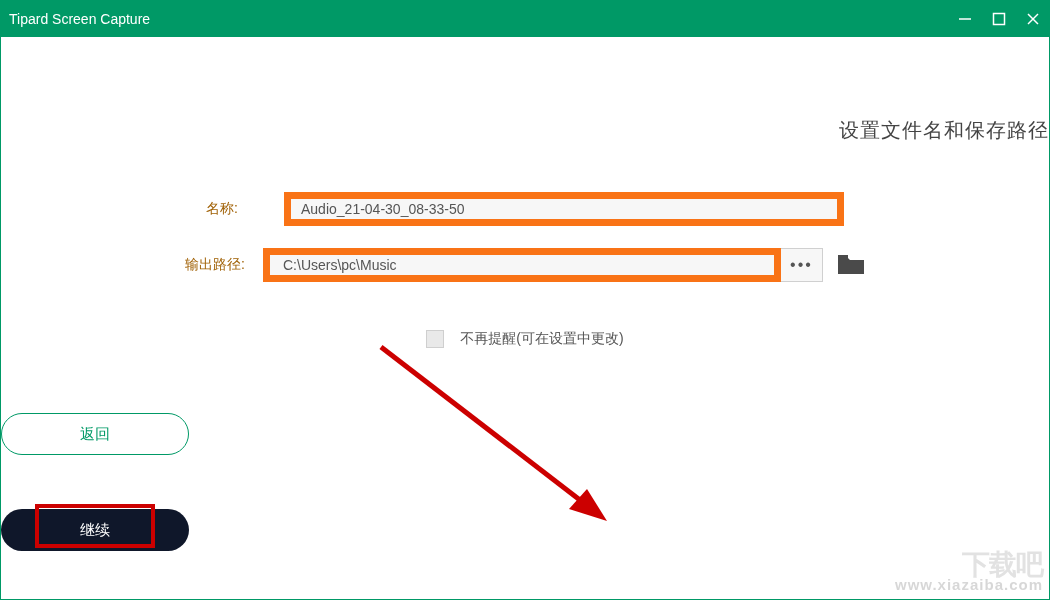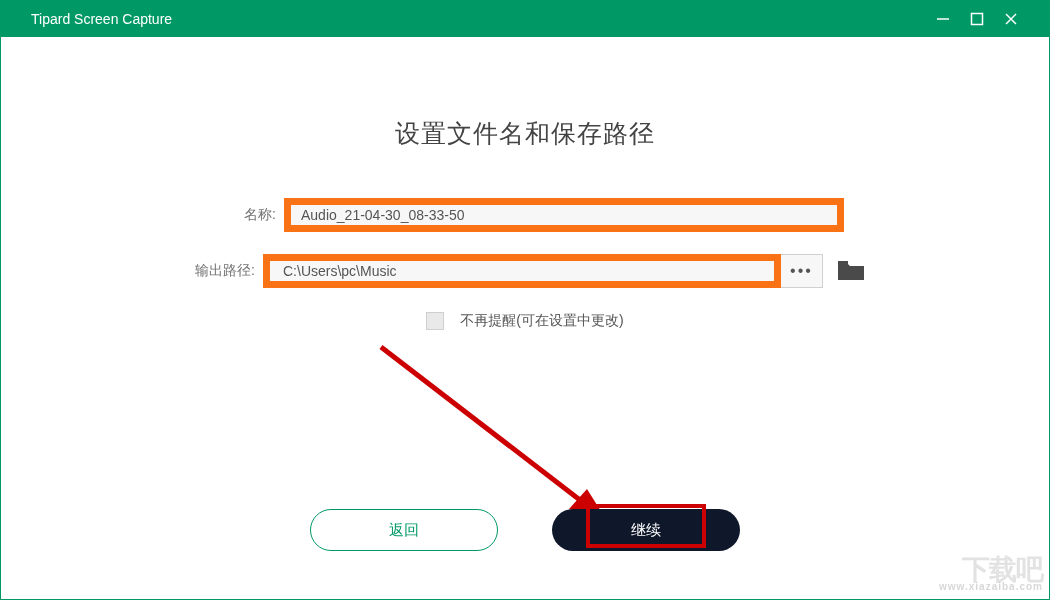--- a/index.html
+++ b/index.html
@@ -17,49 +17,50 @@
       background: #ffffff;
       border: 1px solid #009966;
       position: relative;
     }
     .titlebar {
       height: 36px;
       background: #009966;
       color: #ffffff;
       display: flex;
       align-items: center;
-      padding: 0 30px;
+      padding: 0 8px;
       font-size: 14px;
     }
     .titlebar-title { flex: 1; }
     .titlebar-controls { display: flex; gap: 18px; align-items: center; }
     .ctrl { width: 16px; height: 16px; display:flex; align-items:center; justify-content:center; cursor:pointer; }
     .content {
       padding-top: 80px;
       text-align: center;
       position: relative;
       height: calc(100% - 36px);
     }
     .heading {
-      font-size: 25px;
+      font-size: 20px;
       color: #444;
       margin-bottom: 48px;
       letter-spacing: 1px;
+      text-align: right;
     }
     .row {
       display: flex;
       align-items: center;
       justify-content: center;
       margin-bottom: 22px;
     }
     .row-label {
       width: 70px;
-      text-align: right;
+      text-align: left;
       font-size: 14px;
-      color: #737373;
+      color: #a16207;
       margin-right: 8px;
     }
     .text-input {
       height: 34px;
       border: 7px solid #f97316;
       background: #f7f7f7;
       font-size: 14px;
       color: #555;
       padding: 0 10px;
       outline: none;
@@ -75,35 +76,35 @@
       cursor:pointer;
       font-size: 16px; color:#555; letter-spacing:2px;
     }
     .folder-icon {
       width: 28px; height: 22px;
       margin-left: 14px;
       cursor: pointer;
     }
     .checkbox-row {
       display:flex; align-items:flex-end; justify-content:center;
-      margin-top: 24px;
+      margin-top: 48px;
       gap: 16px;
     }
     .checkbox-box {
       width: 18px; height: 18px;
       border: 1px solid #cfcfcf;
       background: #e9e9e9;
       cursor:pointer;
     }
     .checkbox-label { font-size: 14px; color: #555; }
     .buttons {
       position: absolute;
       bottom: 48px;
       left: 0; right: 0;
-      display:flex; justify-content:center; gap: 54px;
+      display:flex; justify-content:center; gap: 54px; flex-direction: column;
     }
     .btn {
       width: 188px; height: 42px;
       border-radius: 21px;
       font-size: 15px;
       display:flex; align-items:center; justify-content:center;
       cursor:pointer;
     }
     .btn-outline {
       border: 1.5px solid #009966;
@@ -133,21 +134,21 @@
       position: absolute;
       right: 6px; bottom: 8px;
       font-size: 28px;
       font-weight: bold;
       color: rgba(150,150,150,0.28);
       letter-spacing: -1px;
       font-family: Arial, sans-serif;
       line-height: 0.9;
       text-align: right;
     }
-    .watermark .sub { font-size: 10px; color: rgba(140,140,140,0.35); display:block; letter-spacing:1px; }
+    .watermark .sub { font-size: 15px; color: rgba(140,140,140,0.35); display:block; letter-spacing:1px; }
   </style>
 </head>
 <body>
 
 <div class="window">
   <div class="titlebar">
     <div class="titlebar-title">Tipard Screen Capture</div>
     <div class="titlebar-controls">
       <div class="ctrl">
         <svg width="14" height="14">

